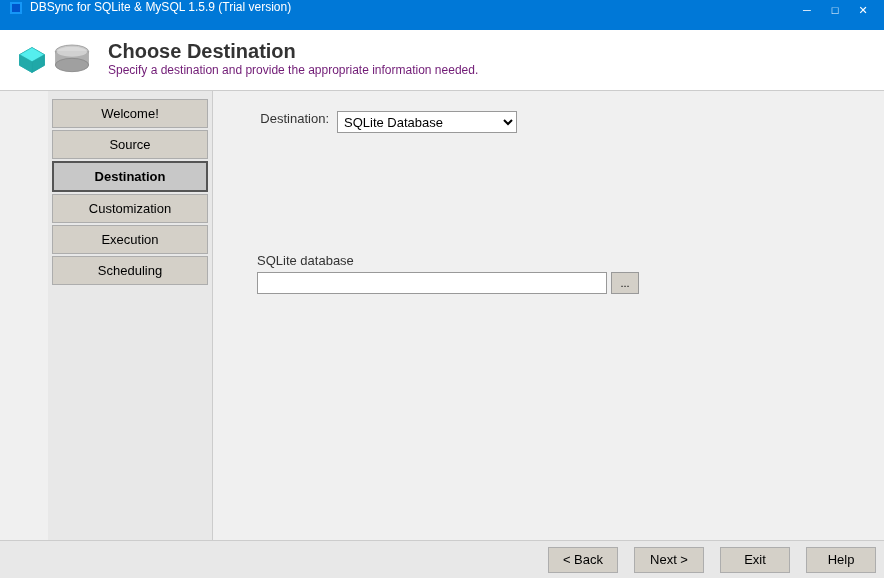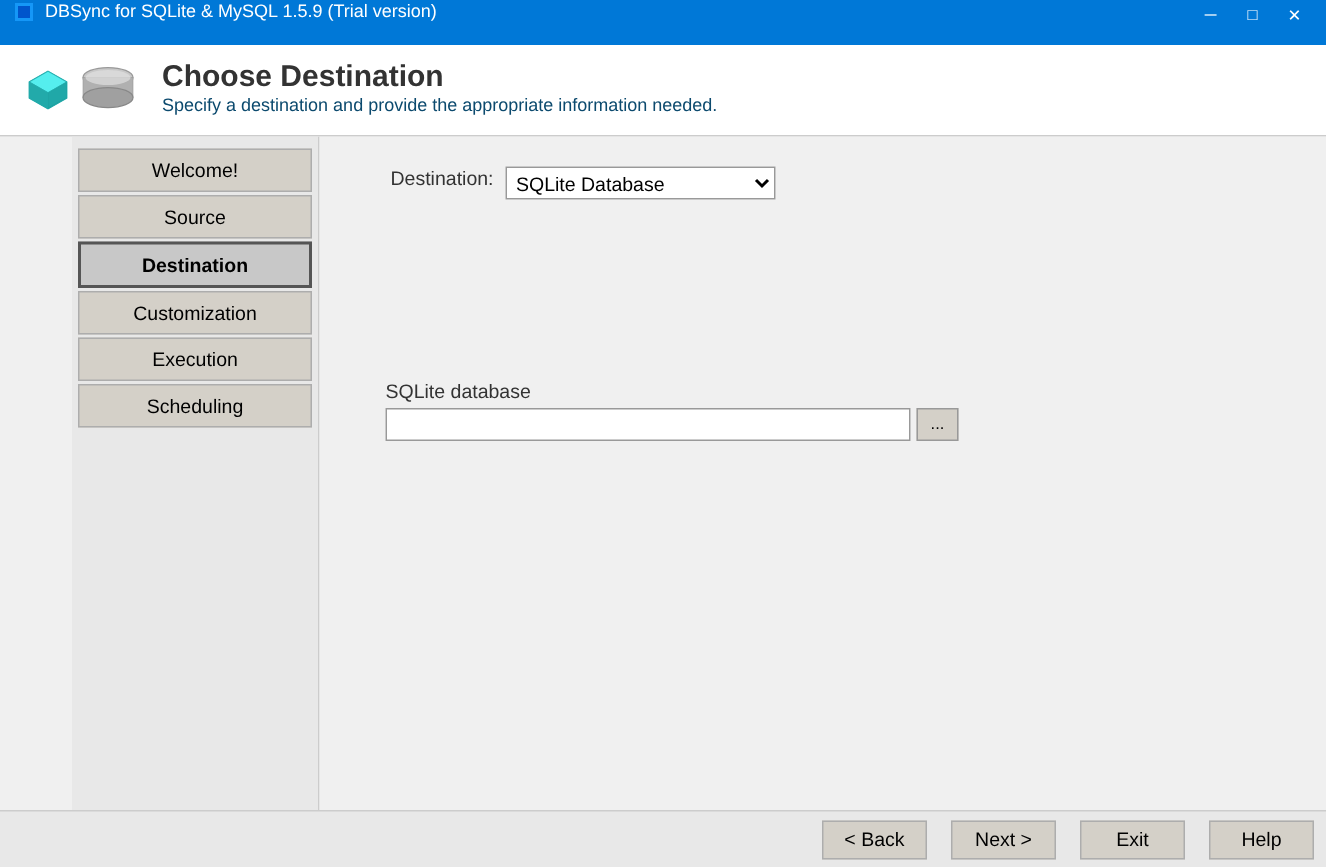--- a/index.html
+++ b/index.html
@@ -88,21 +88,21 @@
       display: flex;
       flex-direction: column;
     }
     .header-title {
       font-size: 20px;
       font-weight: bold;
       color: #333;
     }
     .header-subtitle {
       font-size: 12px;
-      color: #0c4a6e;
+      color: #701a75;
     }
 
     
     .content-area {
       display: flex;
       flex: 1;
       overflow: hidden;
       padding-left: 48px;
     }
 

